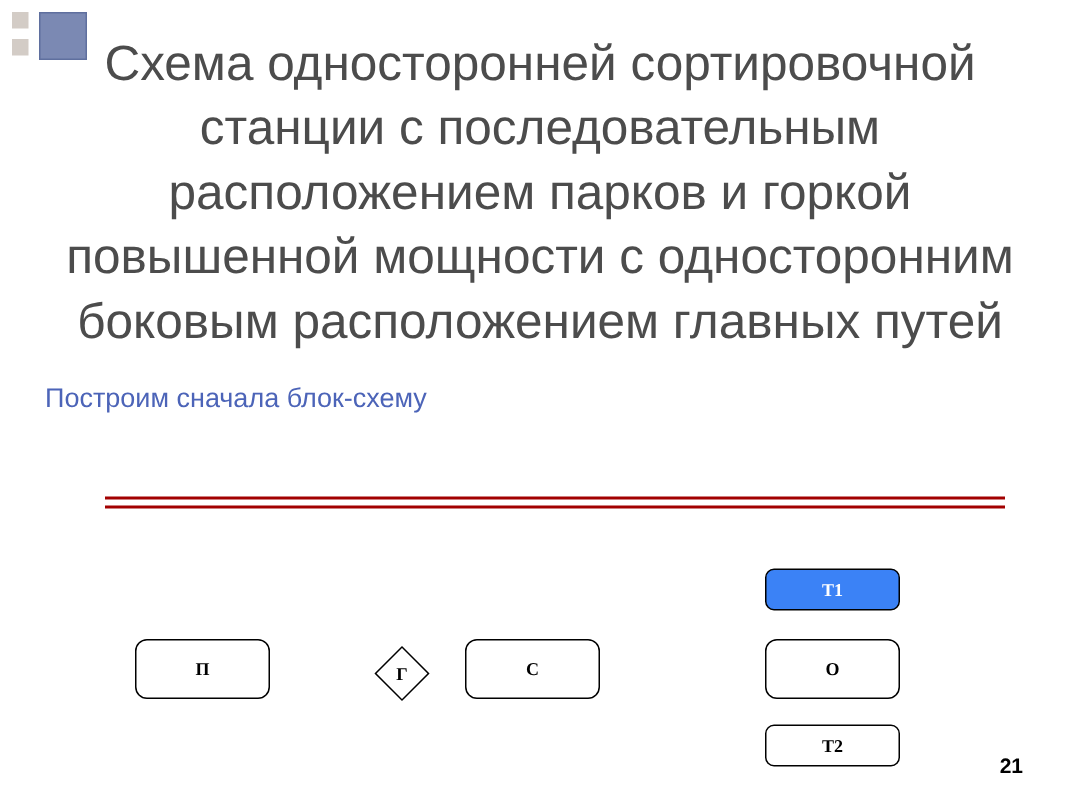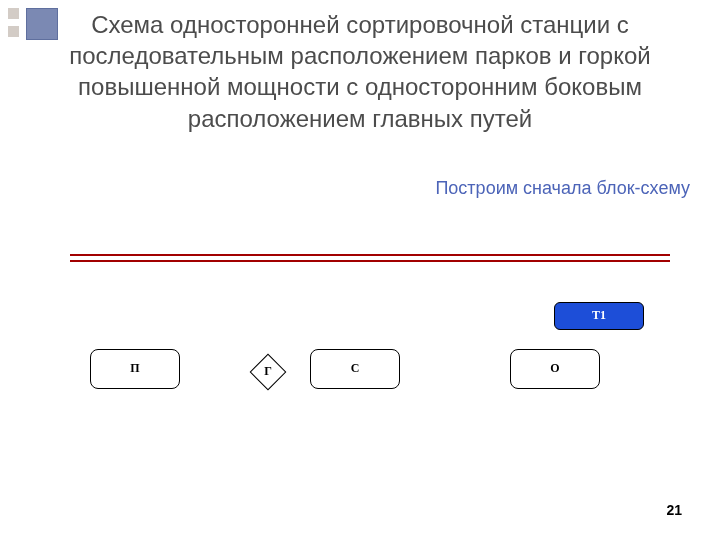--- a/index.html
+++ b/index.html
@@ -29,31 +29,31 @@
       border: 1px solid #5f6f9e;
     }
     .slide {
       position: absolute;
       left: 0; top: 0;
       width: 100%; height: 100%;
       padding: 5px 30px 30px 30px;
     }
     .title {
       color: #4c4c4c;
-      font-size: 24px;
+      font-size: 33px;
       line-height: 1.3;
       text-align: center;
       font-weight: 400;
-      margin-top: 4px;
+      margin-top: 16px;
     }
     .subtitle {
       color: #4c64b8;
       font-size: 18px;
-      text-align: right;
-      margin-top: 44px;
+      text-align: left;
+      margin-top: 20px;
       font-weight: 400;
     }
     .diagram {
       position: relative;
       margin-top: 55px;
       width: 100%;
       height: 250px;
     }
     .two-lines {
       position: absolute;
@@ -77,21 +77,21 @@
       font-weight: bold;
       font-family: "Times New Roman", serif;
       display: flex;
       align-items: center;
       justify-content: center;
       text-align: center;
     }
     .box-p { left: 60px; top: 15px; width: 90px; height: 40px; }
     .box-c { left: 280px; top: 15px; width: 90px; height: 40px; }
     .box-o { left: 480px; top: 15px; width: 90px; height: 40px; }
-    .box-t1 { left: 480px; top: -32px; width: 90px; height: 28px; background:#1d4ed8; color:#fff; border-radius:6px;margin-left:44px; }
+    .box-t1 { left: 480px; top: -32px; width: 90px; height: 28px; background:#3b82f6; color:#fff; border-radius:6px; }
     .box-t2 { left: 480px; top: 72px; width: 90px; height: 28px; border-radius:6px; }
     .diamond-wrap {
       position: absolute;
       left: 220px; top: 20px;
       width: 36px; height: 36px;
       display:flex; align-items:center; justify-content:center;
     }
     .diamond {
       width: 26px; height: 26px;
       border: 1.5px solid #000;
@@ -137,17 +137,18 @@
 
       <div class="diamond-wrap">
         <div class="diamond"></div>
         <div class="diamond-label">Г</div>
       </div>
 
       <div class="box box-c">С</div>
 
       <div class="box box-t1">Т1</div>
       <div class="box box-o">О</div>
+      <div class="box box-t2">Т2</div>
     </div>
   </div>
 </div>
 
 <div class="page-num">21</div>
 
 </body></html>

